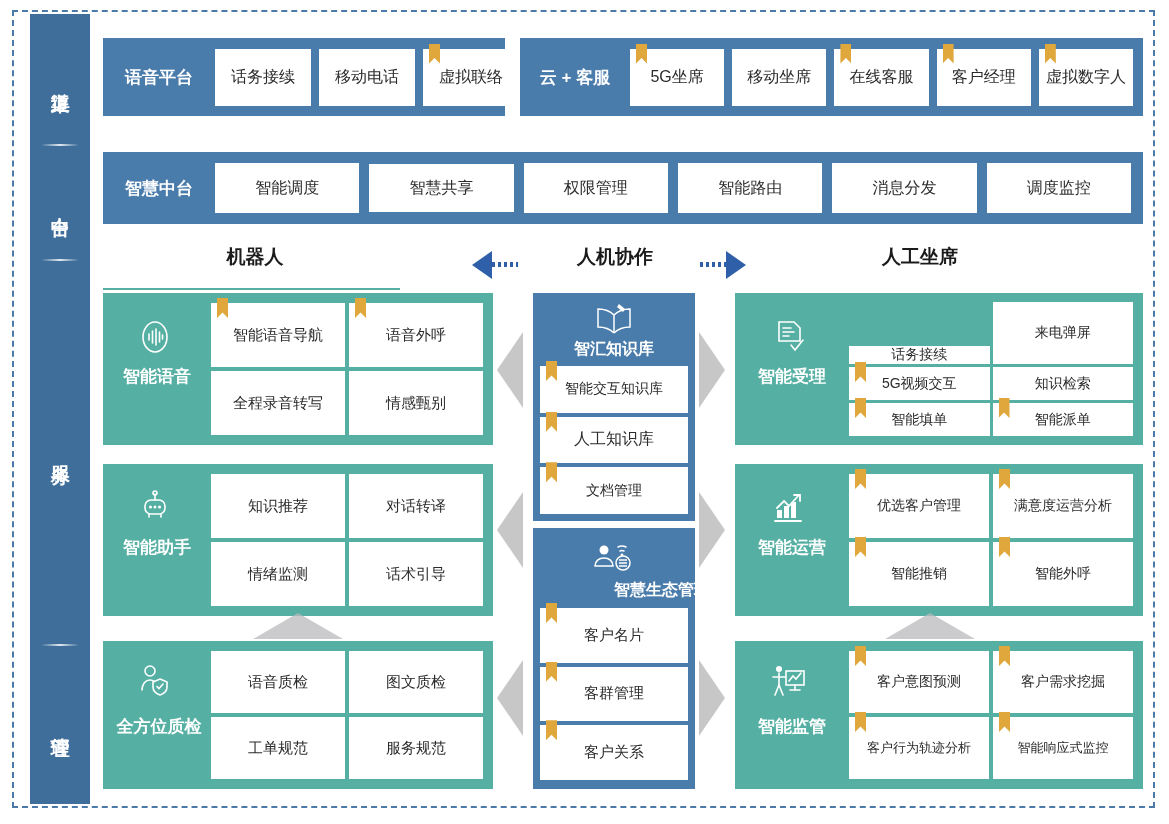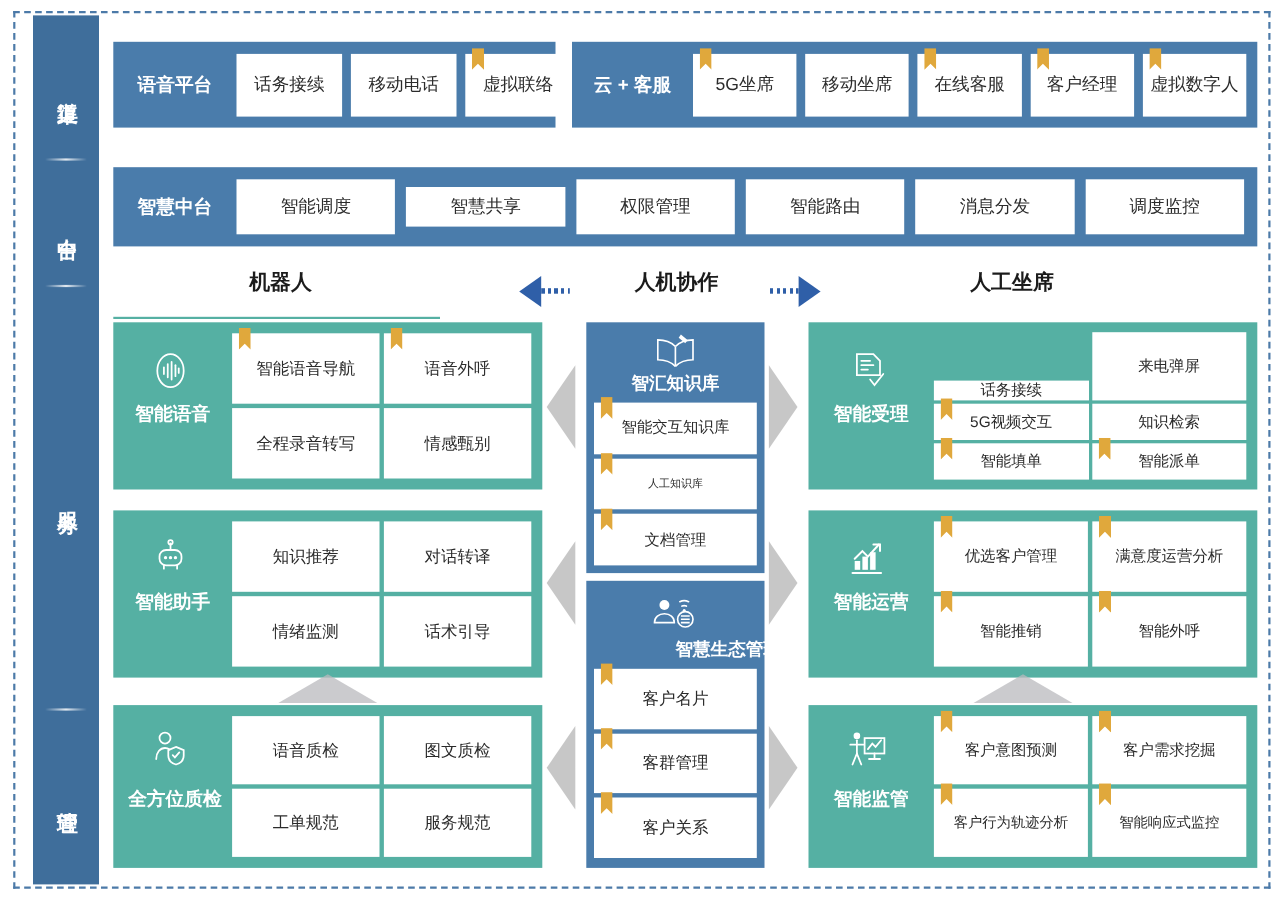--- a/index.html
+++ b/index.html
@@ -231,21 +231,21 @@
       </div>
     </div>
   </div>
 
   <div class="band" style="left:103px;top:152px;width:1040px;height:72px;">
     <div class="band-title" style="width:112px">智慧中台</div>
     <div class="band-cards" style="gap:10px;padding-right:12px;">
       <div class="card" style="flex:1;height:50px;">
         <span>智能调度</span>
       </div>
-      <div class="card" style="flex:1;height:36px;">
+      <div class="card" style="flex:1;height:48px;">
         <span>智慧共享</span>
       </div>
       <div class="card" style="flex:1;height:50px;">
         <span>权限管理</span>
       </div>
       <div class="card" style="flex:1;height:50px;">
         <span>智能路由</span>
       </div>
       <div class="card" style="flex:1;height:50px;">
         <span>消息分发</span>
@@ -361,21 +361,21 @@
         <path d="M22 14c4-4 10-6 16-6v18c-6 0-12 2-16 6"></path>
         <line x1="22" y1="14" x2="22" y2="32"></line>
         <path d="M27 3l6 5-2 3-6-5z" fill="#ffffff" stroke="none"></path>
       </svg>
     </div>
     <div class="c-head" style="left:0;top:46px;">智汇知识库</div>
     <div class="g-cards" style="left:7px;top:73px;width:148px;height:148px;grid-template-columns:1fr;grid-template-rows:1fr 1fr 1fr;">
       <div class="card bm" style="font-size:14px;">
         <span>智能交互知识库</span>
       </div>
-      <div class="card bm" style="font-size:10px;align-items:center;">
+      <div class="card bm" style="font-size:16px;align-items:center;">
         <span>人工知识库</span>
       </div>
       <div class="card bm" style="font-size:14px;">
         <span>文档管理</span>
       </div>
     </div>
   </div>
 
   <div class="gbox blue" style="left:533px;top:528px;width:162px;height:261px;">
     <div class="g-ico" style="left:0;top:8px;width:162px;height:44px;">

